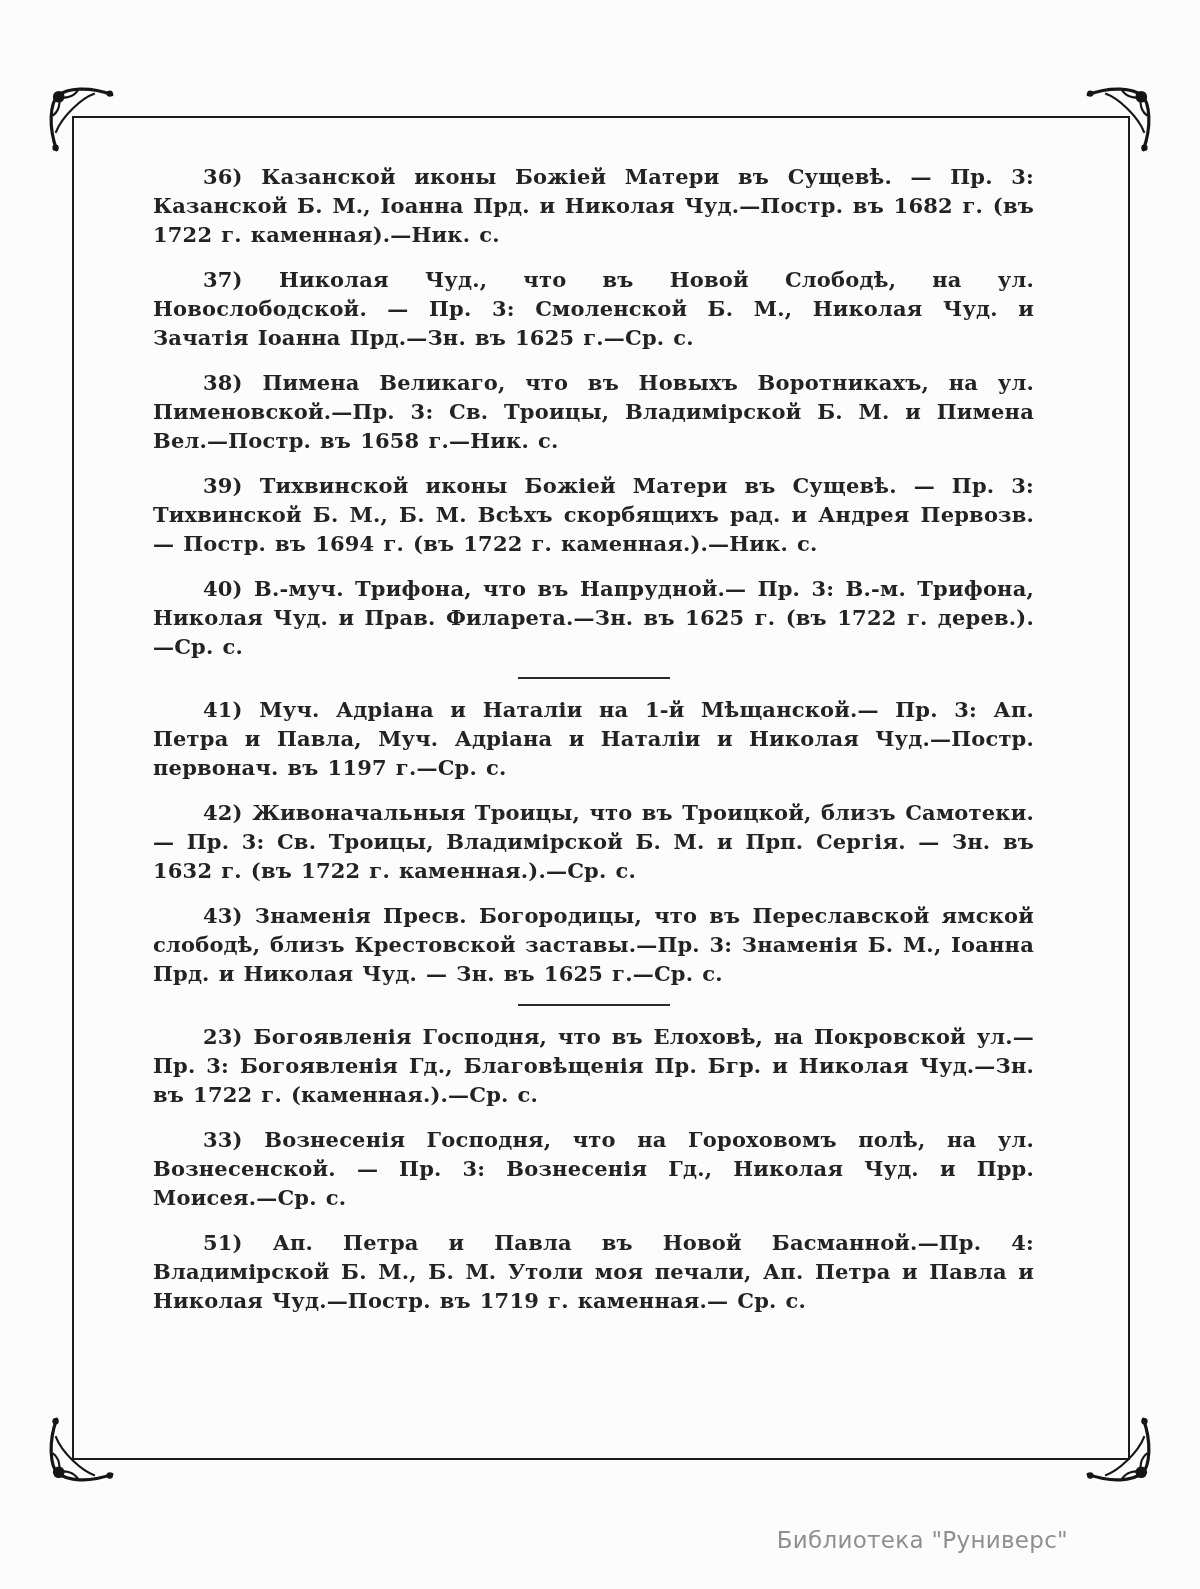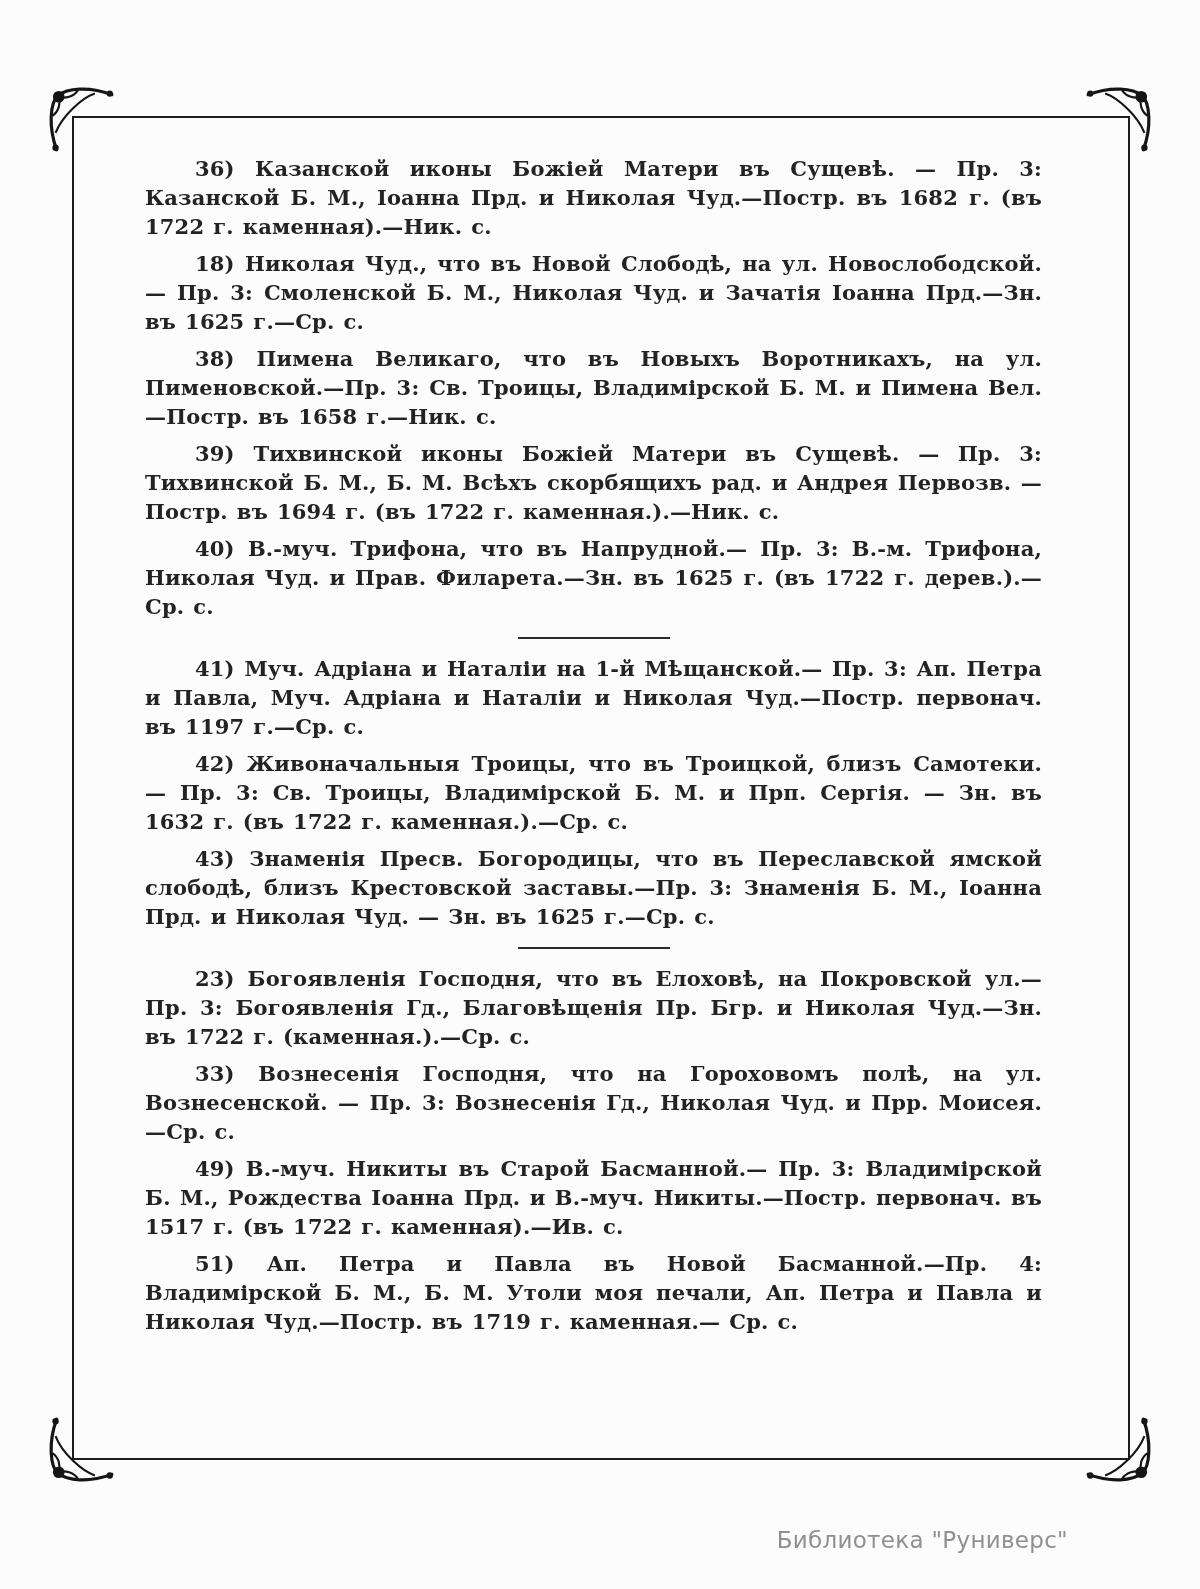--- a/index.html
+++ b/index.html
@@ -45,21 +45,21 @@
     top: 146px;
     width: 913px;
     color: #232323;
     font-size: 21px;
     line-height: 29px;
     font-weight: 700;
     text-align: justify;
     letter-spacing: 0.2px;
   }
   .entry {
-    margin: 8px;
+    margin: 16px;
     text-indent: 50px;
     word-spacing: 1.5px;
   }
   .divider {
     width: 152px;
     margin: 16px auto 15px auto;
     border-top: 2px solid #2a2a2a;
     height: 0;
   }
   .section:last-of-type + .divider { margin-top: 18px; }
@@ -122,34 +122,33 @@
       <path d="M6 30 C12 26 14 18 12 12" fill="none" stroke="#151515" stroke-width="2"></path>
       <circle cx="12" cy="12" r="5.5" fill="#151515"></circle>
       <circle cx="60" cy="9" r="3" fill="#151515"></circle>
       <circle cx="9" cy="60" r="3" fill="#151515"></circle>
     </svg>
   </div>
 
   <div class="page-text">
       <div class="section">
         <p class="entry">36) Казанской иконы Божіей Матери въ Сущевѣ. — Пр. 3: Казанской Б. М., Іоанна Прд. и Николая Чуд.—Постр. въ 1682 г. (въ 1722 г. каменная).—Ник. с.</p>
-        <p class="entry">18) Николая Чуд., что въ Новой Слободѣ, на ул. Новослободской. — Пр. 3: Смоленской Б. М., Николая Чуд. и Зачатія Іоанна Прд.—Зн. въ 1625 г.—Ср. с.</p>
+        <p class="entry">37) Николая Чуд., что въ Новой Слободѣ, на ул. Новослободской. — Пр. 3: Смоленской Б. М., Николая Чуд. и Зачатія Іоанна Прд.—Зн. въ 1625 г.—Ср. с.</p>
         <p class="entry">38) Пимена Великаго, что въ Новыхъ Воротникахъ, на ул. Пименовской.—Пр. 3: Св. Троицы, Владимірской Б. М. и Пимена Вел.—Постр. въ 1658 г.—Ник. с.</p>
         <p class="entry">39) Тихвинской иконы Божіей Матери въ Сущевѣ. — Пр. 3: Тихвинской Б. М., Б. М. Всѣхъ скорбящихъ рад. и Андрея Первозв. — Постр. въ 1694 г. (въ 1722 г. каменная.).—Ник. с.</p>
         <p class="entry">40) В.-муч. Трифона, что въ Напрудной.— Пр. 3: В.-м. Трифона, Николая Чуд. и Прав. Филарета.—Зн. въ 1625 г. (въ 1722 г. дерев.).—Ср. с.</p>
       </div>
       <div class="divider"></div>
       <div class="section">
         <p class="entry">41) Муч. Адріана и Наталіи на 1-й Мѣщанской.— Пр. 3: Ап. Петра и Павла, Муч. Адріана и Наталіи и Николая Чуд.—Постр. первонач. въ 1197 г.—Ср. с.</p>
         <p class="entry">42) Живоначальныя Троицы, что въ Троицкой, близъ Самотеки. — Пр. 3: Св. Троицы, Владимірской Б. М. и Прп. Сергія. — Зн. въ 1632 г. (въ 1722 г. каменная.).—Ср. с.</p>
         <p class="entry">43) Знаменія Пресв. Богородицы, что въ Переславской ямской слободѣ, близъ Крестовской заставы.—Пр. 3: Знаменія Б. М., Іоанна Прд. и Николая Чуд. — Зн. въ 1625 г.—Ср. с.</p>
       </div>
       <div class="divider"></div>
       <div class="section">
         <p class="entry">23) Богоявленія Господня, что въ Елоховѣ, на Покровской ул.— Пр. 3: Богоявленія Гд., Благовѣщенія Пр. Бгр. и Николая Чуд.—Зн. въ 1722 г. (каменная.).—Ср. с.</p>
         <p class="entry">33) Вознесенія Господня, что на Гороховомъ полѣ, на ул. Вознесенской. — Пр. 3: Вознесенія Гд., Николая Чуд. и Прр. Моисея.—Ср. с.</p>
-        <p class="entry">49) В.-муч. Никиты въ Старой Басманной.— Пр. 3: Владимірской Б. М., Рождества Іоанна Прд. и В.-муч. Никиты.—Постр. первонач. въ 1517 г. (въ 1722 г. каменная).—Ив. с.</p>
         <p class="entry">51) Ап. Петра и Павла въ Новой Басманной.—Пр. 4: Владимірской Б. М., Б. М. Утоли моя печали, Ап. Петра и Павла и Николая Чуд.—Постр. въ 1719 г. каменная.— Ср. с.</p>
       </div>
     </div>
 
   <div class="watermark">Библиотека "Руниверс"</div>
 </div>
 
 </body></html>

